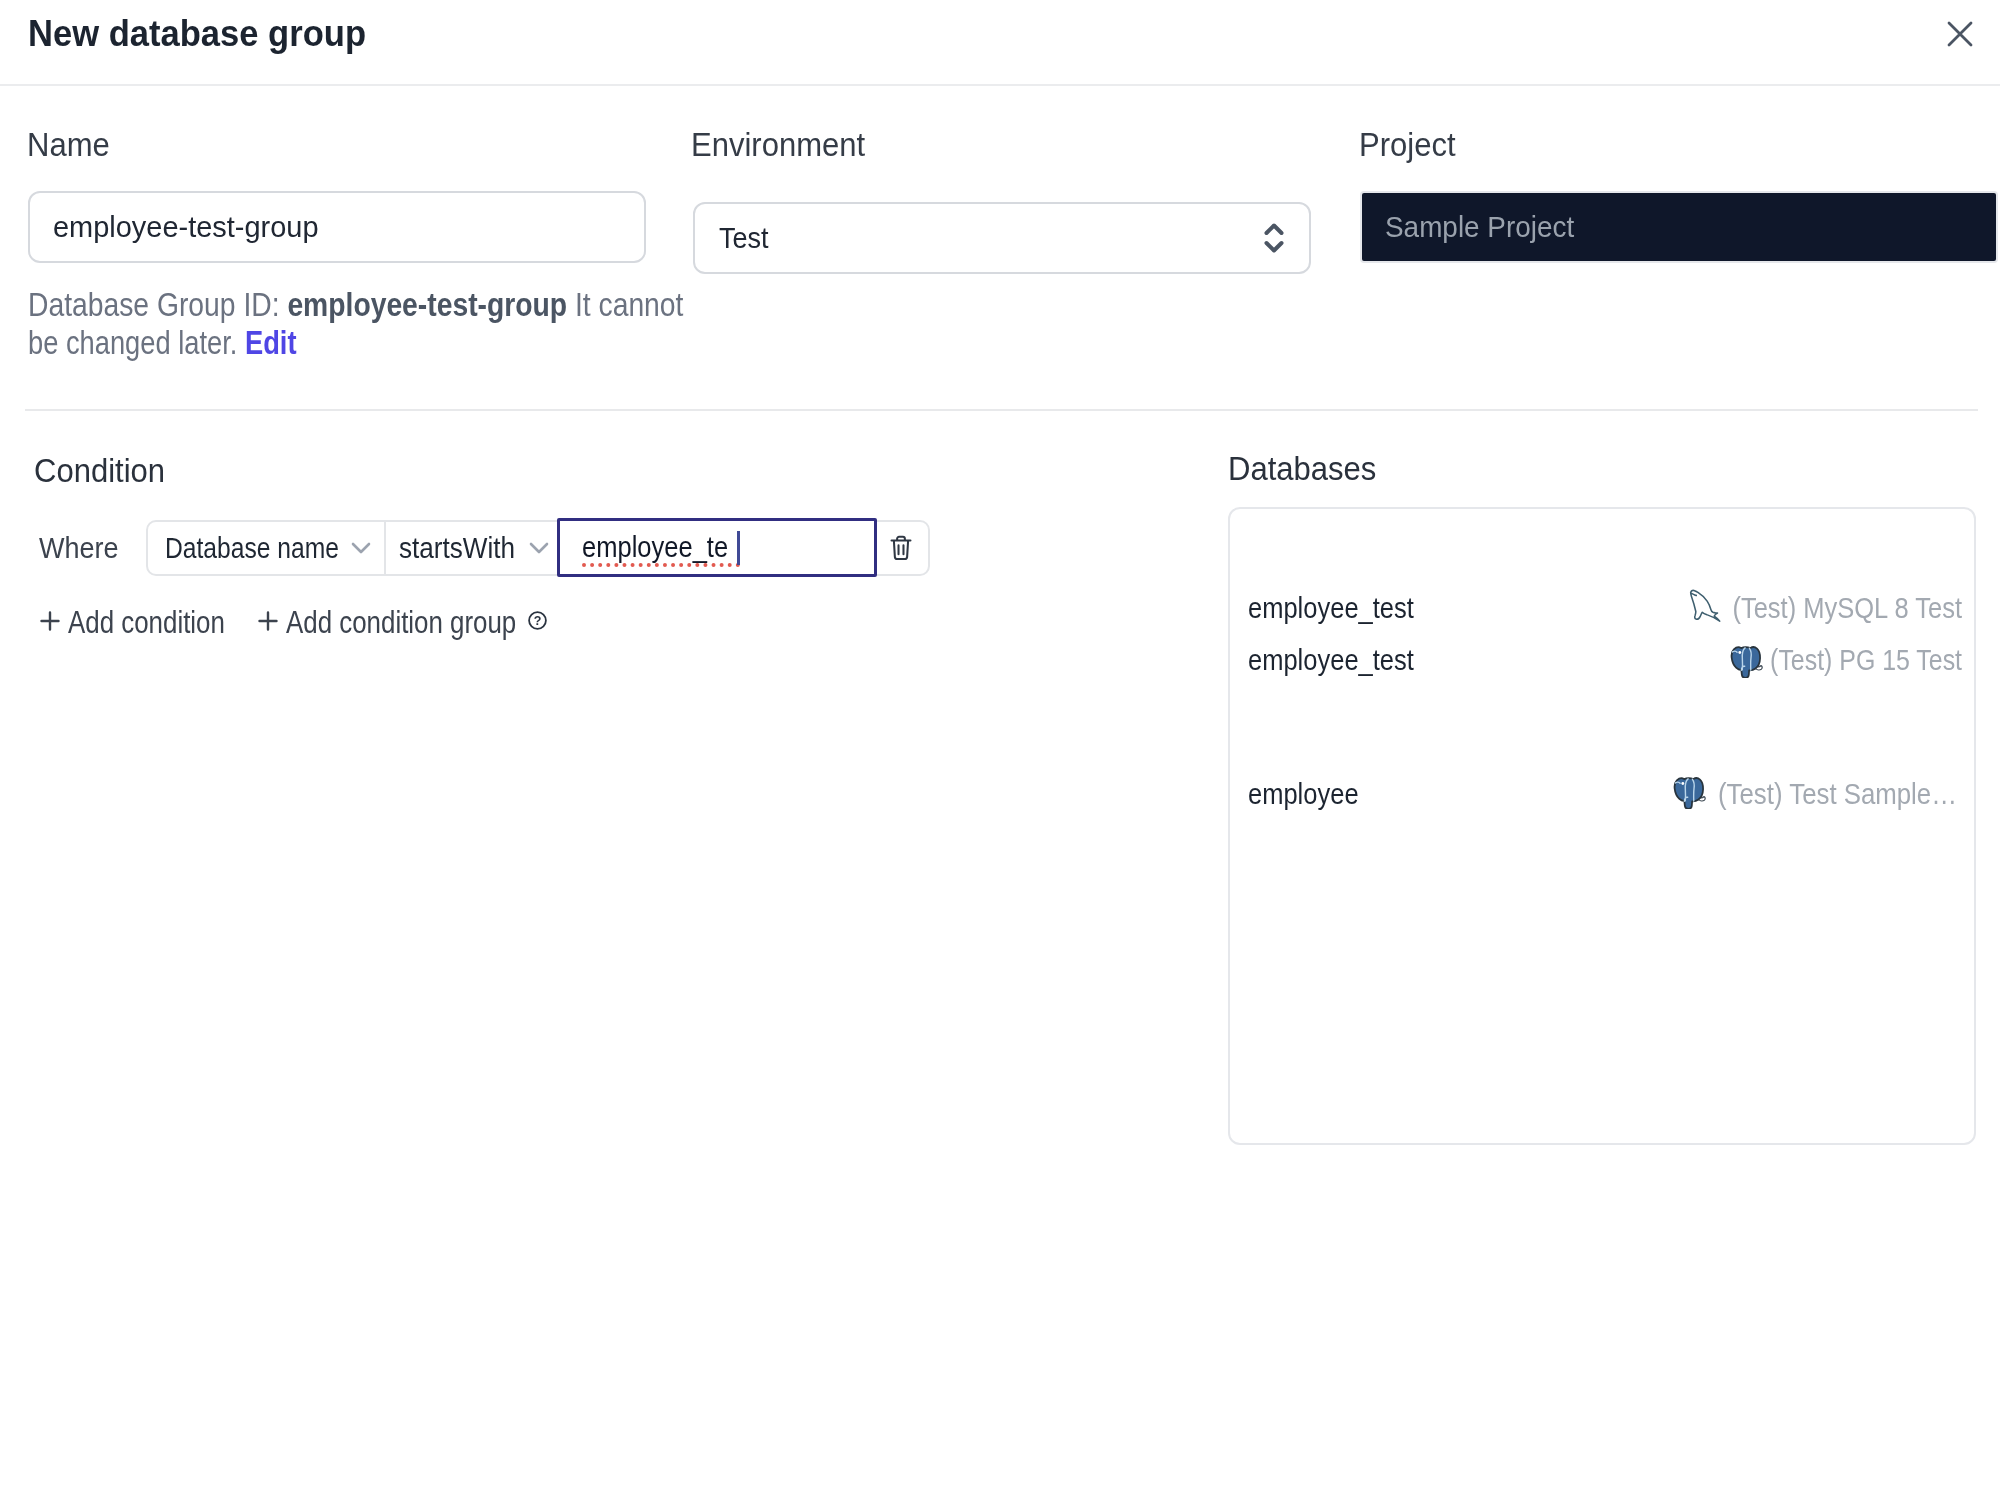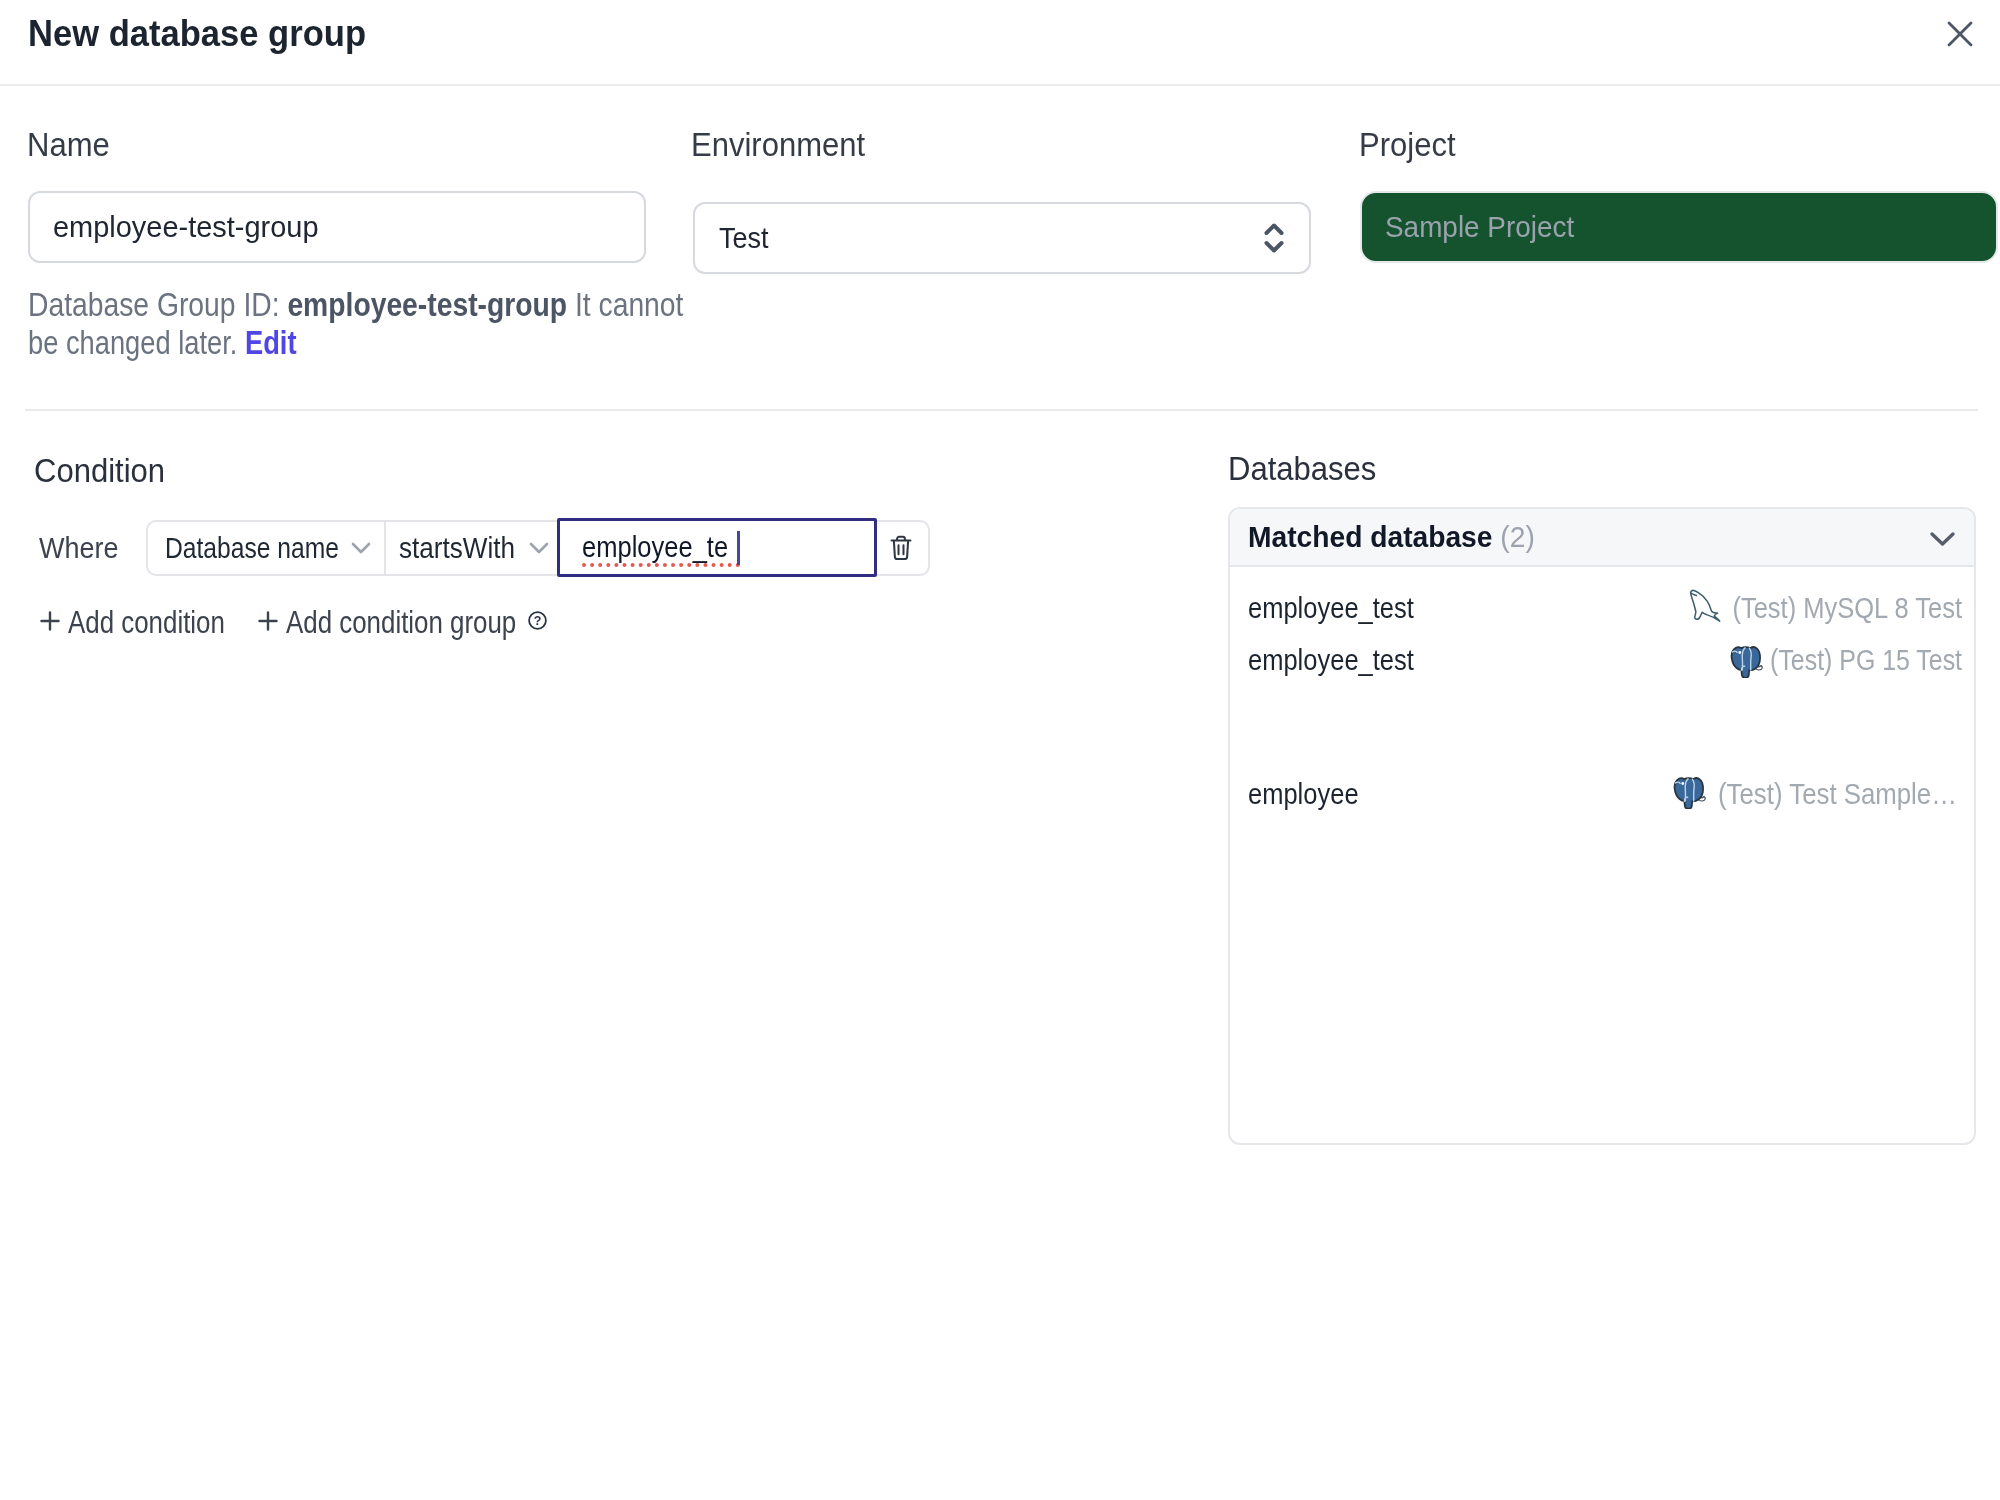--- a/index.html
+++ b/index.html
@@ -28,21 +28,21 @@
 </div>
 
 <div class="abs" style="left:693px; top:191px; width:618px; height:72px; border:2px solid #d6d9de; border-radius:12px; background:#fff;margin-top:11px;">
   <div class="abs sx" style="left:24px; top:0; line-height:68px; font-size:30px; color:#202733; transform:scaleX(0.9);">Test</div>
   <svg class="abs" style="left:569px; top:18px;" width="20" height="32" viewBox="0 0 20 32">
     <path d="M2.5 11 L10 3.5 L17.5 11" stroke="#4b5563" stroke-width="4" fill="none" stroke-linecap="round" stroke-linejoin="round"></path>
     <path d="M2.5 21 L10 28.5 L17.5 21" stroke="#4b5563" stroke-width="4" fill="none" stroke-linecap="round" stroke-linejoin="round"></path>
   </svg>
 </div>
 
-<div class="abs" style="left:1360px; top:191px; width:638px; height:72px; border:2px solid #e5e7eb; border-radius:16px; background:#14532d;">
+<div class="abs" style="left:1360px; top:191px; width:638px; height:72px; border:2px solid #e5e7eb; border-radius:4px; background:#0f172a;">
   <div class="abs sx" style="left:23px; top:0; line-height:68px; font-size:30px; color:#9aa2ad; transform:scaleX(0.93);">Sample Project</div>
 </div>
 
 <div class="abs" style="left:28px; top:286px; font-size:33px; line-height:38px; color:#6b7280;">
   <div class="sx" style="transform:scaleX(0.857);">Database Group ID: <span style="font-weight:700; color:#4b5563;">employee-test-group</span> It cannot</div>
   <div class="sx" style="transform:scaleX(0.827);">be changed later. <span style="font-weight:700; color:#4f46e5;">Edit</span></div>
 </div>
 
 <div class="abs" style="left:25px; top:409px; width:1953px; height:2px; background:#e8e9eb;"></div>
 
@@ -84,26 +84,20 @@
 <div class="abs sx" style="left:286px; top:604px; font-size:31px; line-height:38px; color:#3c434e; transform:scaleX(0.835);">Add condition group</div>
 <svg class="abs" style="left:527px; top:610px;" width="21" height="21" viewBox="0 0 21 21">
   <circle cx="10.5" cy="10.5" r="8.4" stroke="#2a3340" stroke-width="1.8" fill="none"></circle>
   <text x="10.5" y="14.6" font-size="12.5" font-weight="700" fill="#2a3340" text-anchor="middle" font-family="Liberation Sans, sans-serif">?</text>
 </svg>
 
 <div class="abs sx" style="left:1228px; top:449px; font-size:33px; line-height:40px; color:#2a313c; transform:scaleX(0.94);">Databases</div>
 
 <div class="abs" style="left:1228px; top:507px; width:748px; height:638px; border:2px solid #e5e7eb; border-radius:12px; background:#fff; overflow:hidden;">
 
-  <div class="abs" style="left:0; top:0; width:744px; height:58px; background:#f6f7f8; border-bottom:2px solid #e5e7eb;">
-    <div class="abs sx" style="left:18px; top:0; line-height:56px; font-size:30px; color:#111827; transform:scaleX(0.94);"><span style="font-weight:700;">Matched database</span> <span style="color:#9ca3af;">(2)</span></div>
-    <svg class="abs" style="left:699px; top:22px;" width="27" height="16" viewBox="0 0 27 16">
-      <path d="M3 3 L13.5 13 L24 3" stroke="#555e6a" stroke-width="3.4" fill="none" stroke-linecap="round" stroke-linejoin="round"></path>
-    </svg>
-  </div>
 
   <div class="abs sx" style="left:18px; top:79px; font-size:30px; line-height:40px; color:#1c2430; transform:scaleX(0.85);">employee_test</div>
 
   <svg class="abs" style="left:459px; top:80px;" width="33" height="33" viewBox="0 0 32 32">
     <path d="M1.6 3.6 C2.0 1.8 3.2 1.0 4.8 1.5 C6.2 2.0 7.6 2.6 9.0 3.5 C12.4 5.6 15.4 8.6 17.6 11.8 C19.3 14.3 20.5 17.4 21.3 20.1 C21.7 21.4 22.3 22.2 23.2 22.6 C24.7 23.2 26.2 23.1 27.6 23.4 C25.9 24.4 24.8 25.2 24.5 26.2 C26.4 27.5 28.6 29.3 29.8 31.2 C26.2 28.5 22.0 26.5 17.8 25.1 C16.2 24.5 14.4 23.9 12.9 22.6 C12.1 23.5 11.7 24.9 10.9 26.5 C10.1 28.3 8.5 29.7 6.8 29.2 C5.5 28.8 5.3 27.2 5.9 25.6 C6.3 24.4 6.7 23.0 6.6 21.8 C5.7 17.8 3.9 11.4 2.4 7.2 C1.9 5.8 1.7 4.6 1.6 3.6 Z M2.0 4.0 C3.4 4.7 4.8 5.4 6.1 6.1" stroke="#3f5f6f" stroke-width="1.5" fill="none" stroke-linecap="round" stroke-linejoin="round"></path>
     <circle cx="7.0" cy="6.2" r="0.85" fill="#3f5f6f"></circle>
   </svg>
   <div class="abs sxr" style="left:0; top:79px; width:732px; text-align:right; font-size:30px; line-height:40px; color:#a3a9b1; transform:scaleX(0.85);">(Test) MySQL 8 Test</div>
 
   <div class="abs sx" style="left:18px; top:131px; font-size:30px; line-height:40px; color:#1c2430; transform:scaleX(0.85);">employee_test</div>

